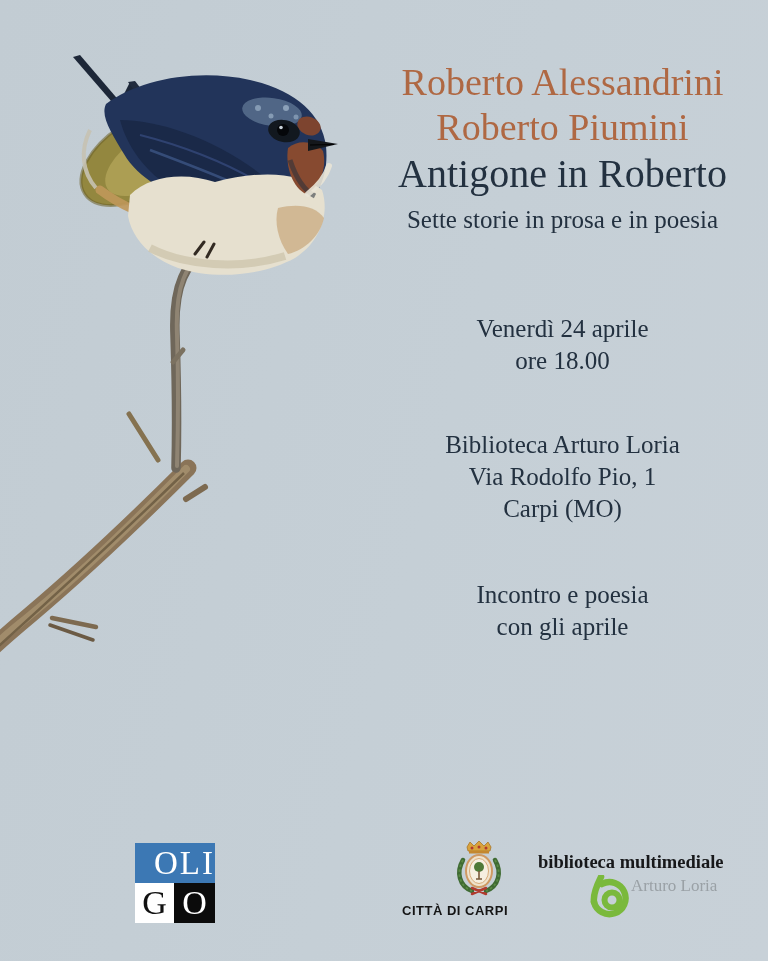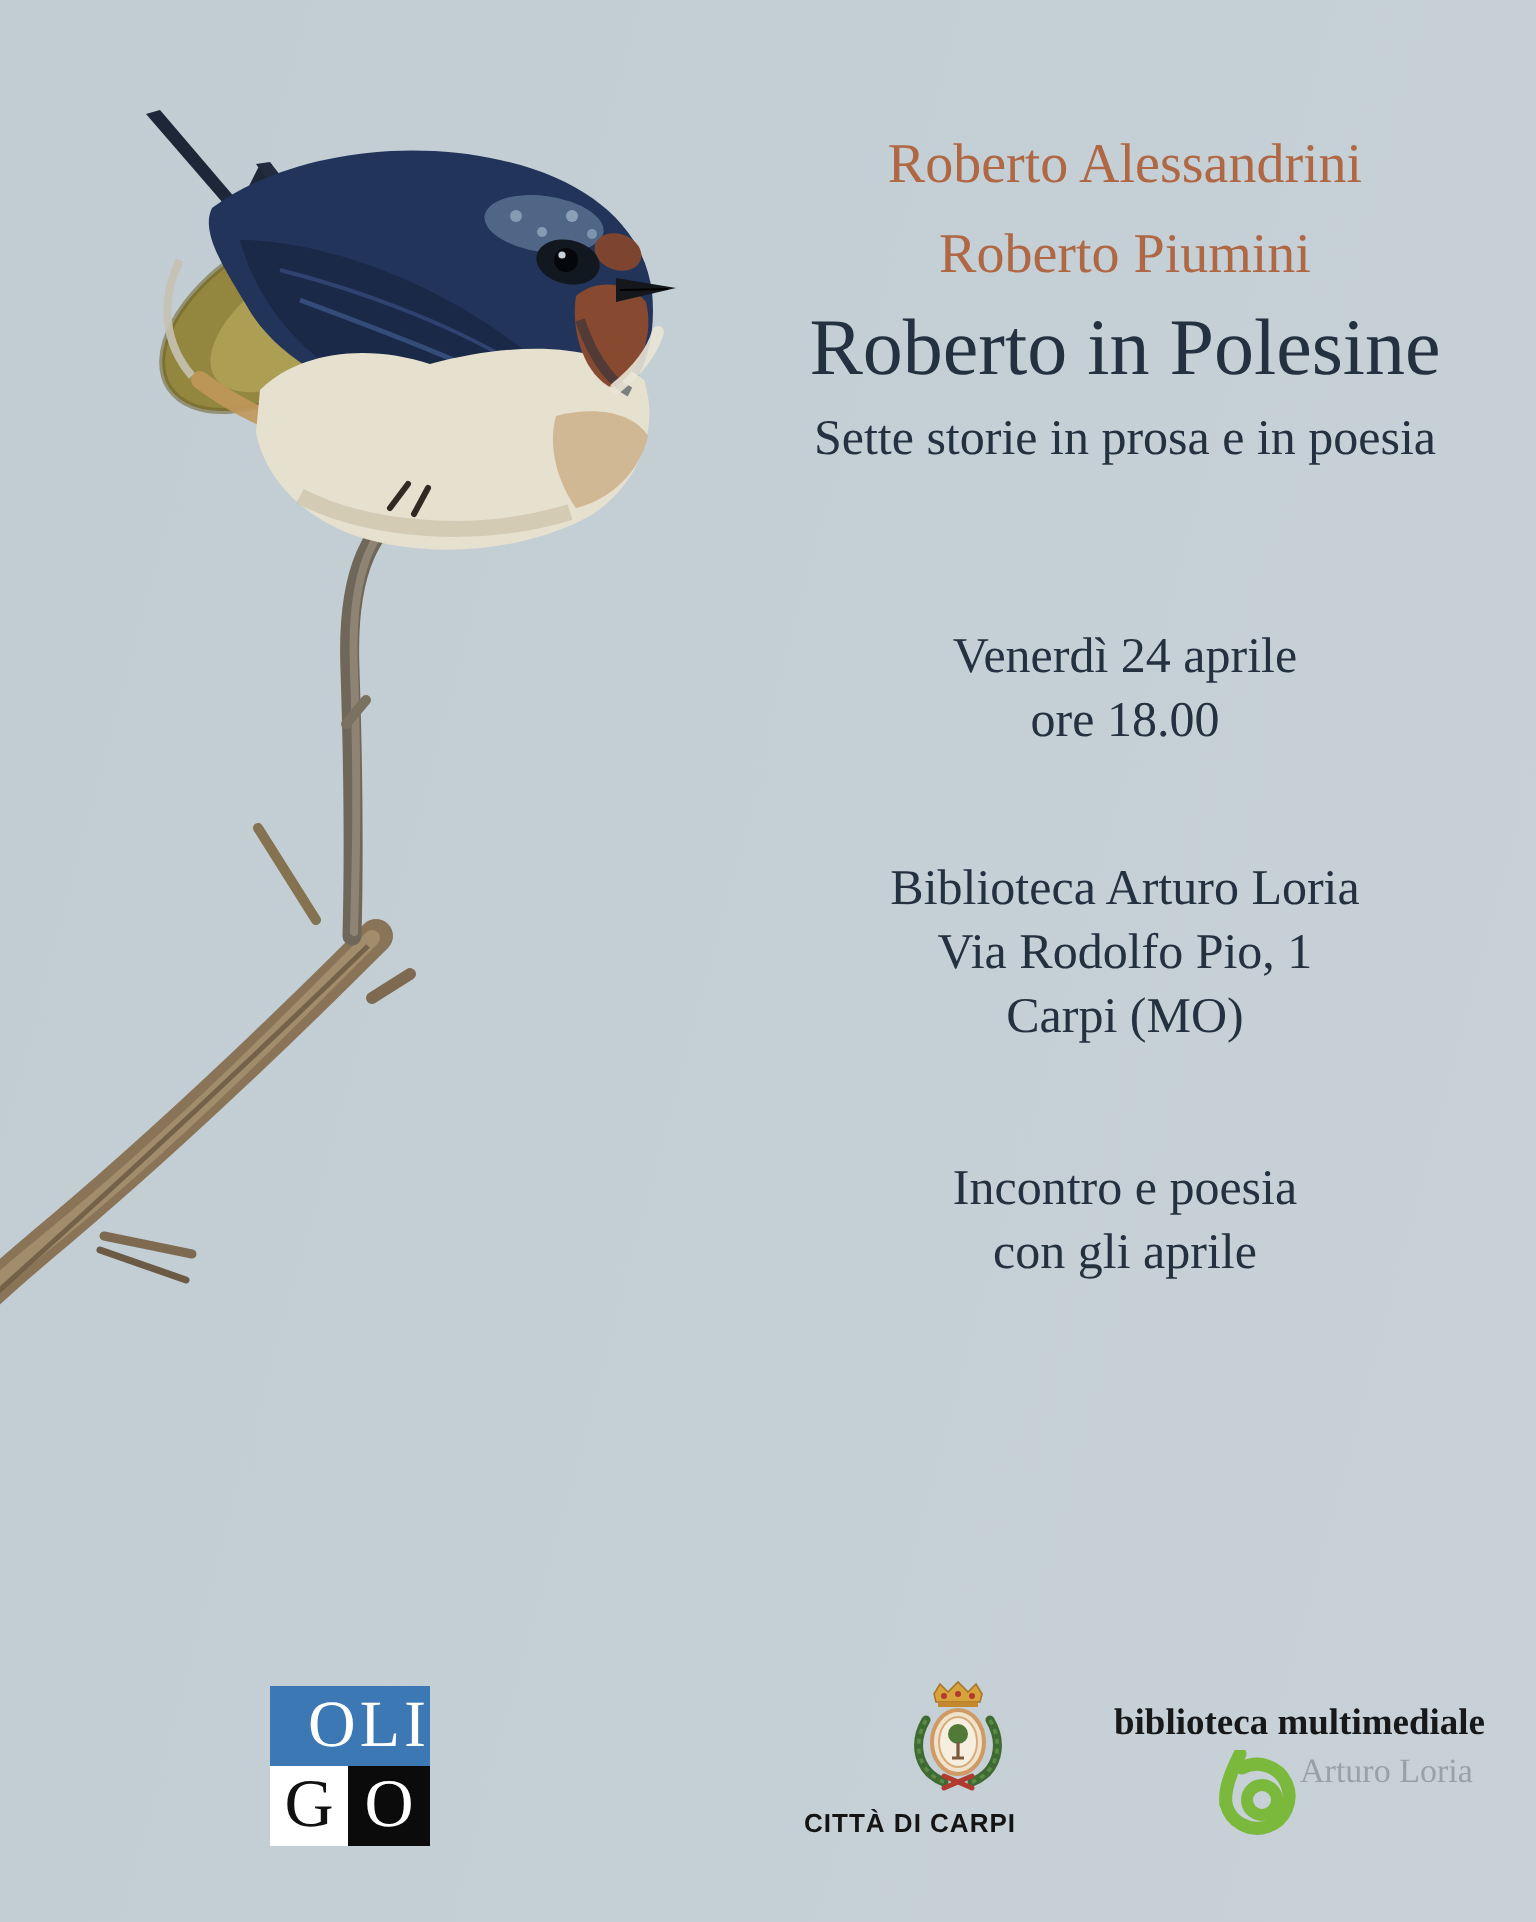--- a/index.html
+++ b/index.html
@@ -6,40 +6,40 @@
   .poster{
     position:relative;
     width:768px;height:961px;
     margin:0 auto;
     background:linear-gradient(105deg,#c2ccd3 0%,#c5cfd6 55%,#c8d1d8 100%);
     font-family:"Liberation Serif",serif;
     overflow:hidden;
   }
   .photo-layer{position:absolute;left:0;top:0;width:360px;height:700px;}
   .txt{position:absolute;left:370px;width:385px;text-align:center;}
-  .author{font-size:28px;line-height:45px;color:var(--accent);text-align:center;}
+  .author{font-size:38px;line-height:45px;color:var(--accent);text-align:center;}
   .book-title{font-size:40px;line-height:46px;margin-top:1px;color:var(--dark);}
   .book-subtitle{font-size:25px;line-height:30px;margin-top:8px;color:var(--dark);}
   .body-line{font-size:25px;line-height:32px;color:var(--dark);}
   
   .oligo{position:absolute;left:135px;top:843px;width:80px;height:80px;
          font-family:"Liberation Serif",serif;}
   .oligo-top{height:40px;background:#3c78b4;color:#fff;display:flex;
              align-items:center;justify-content:center;font-size:33px;
              letter-spacing:2px;line-height:1;padding-left:19px;}
   .oligo-bottom{height:40px;display:flex;}
   .oligo-g{width:39px;background:#fff;color:#111;display:flex;align-items:center;
            justify-content:center;font-size:34px;line-height:1;}
   .oligo-o{width:41px;background:#0b0b0b;color:#fff;display:flex;align-items:center;
            justify-content:center;font-size:34px;line-height:1;}
   .carpi{position:absolute;left:392px;top:838px;width:116px;text-align:right;}
   .carpi-label{font-family:"Liberation Sans",sans-serif;font-weight:bold;
                font-size:13px;letter-spacing:0.5px;color:#141414;margin-top:3px;
                white-space:nowrap;}
-  .bm{position:absolute;left:538px;top:851px;width:200px;margin-left:19px;}
+  .bm{position:absolute;left:538px;top:851px;width:200px;}
   .bm-name{font-size:18.5px;font-weight:bold;color:#17181a;line-height:22px;
            font-family:"Liberation Serif",serif;white-space:nowrap;}
   .bm-sub{position:relative;height:62px;text-align:right;}
   .bm-b{position:absolute;left:50px;top:2px;}
   .bm-s0name{position:absolute;left:93px;top:3px;font-size:17px;color:#9aa1a6;
              font-family:"Liberation Serif",serif;white-space:nowrap;}
 </style>
 </head>
 <body>
 
@@ -111,21 +111,21 @@
     <path d="M 310 145 L 334 144.5" stroke="#000" stroke-width="1"></path>
 
     <path d="M 308 194 C 318 186, 326 176, 329 166" stroke="#e9e4d6" stroke-width="6" fill="none" opacity="0.9" stroke-linecap="round"></path>
 
     <path d="M 204 242 L 195 254 M 214 244 L 207 257" stroke="#322a22" stroke-width="3" stroke-linecap="round"></path>
   </svg>
 
   <div class="txt" style="top:60px;">
     <div class="author">Roberto Alessandrini</div>
     <div class="author">Roberto Piumini</div>
-    <div class="book-title">Roberto in Polesine</div>
+    <div class="book-title">Antigone in Roberto</div>
     <div class="book-subtitle">Sette storie in prosa e in poesia</div>
   </div>
 
   <div class="txt" style="top:313px;">
     <div class="body-line">Venerdì 24 aprile</div>
     <div class="body-line">ore 18.00</div>
   </div>
 
   <div class="txt" style="top:429px;">
     <div class="body-line">Biblioteca Arturo Loria</div>

